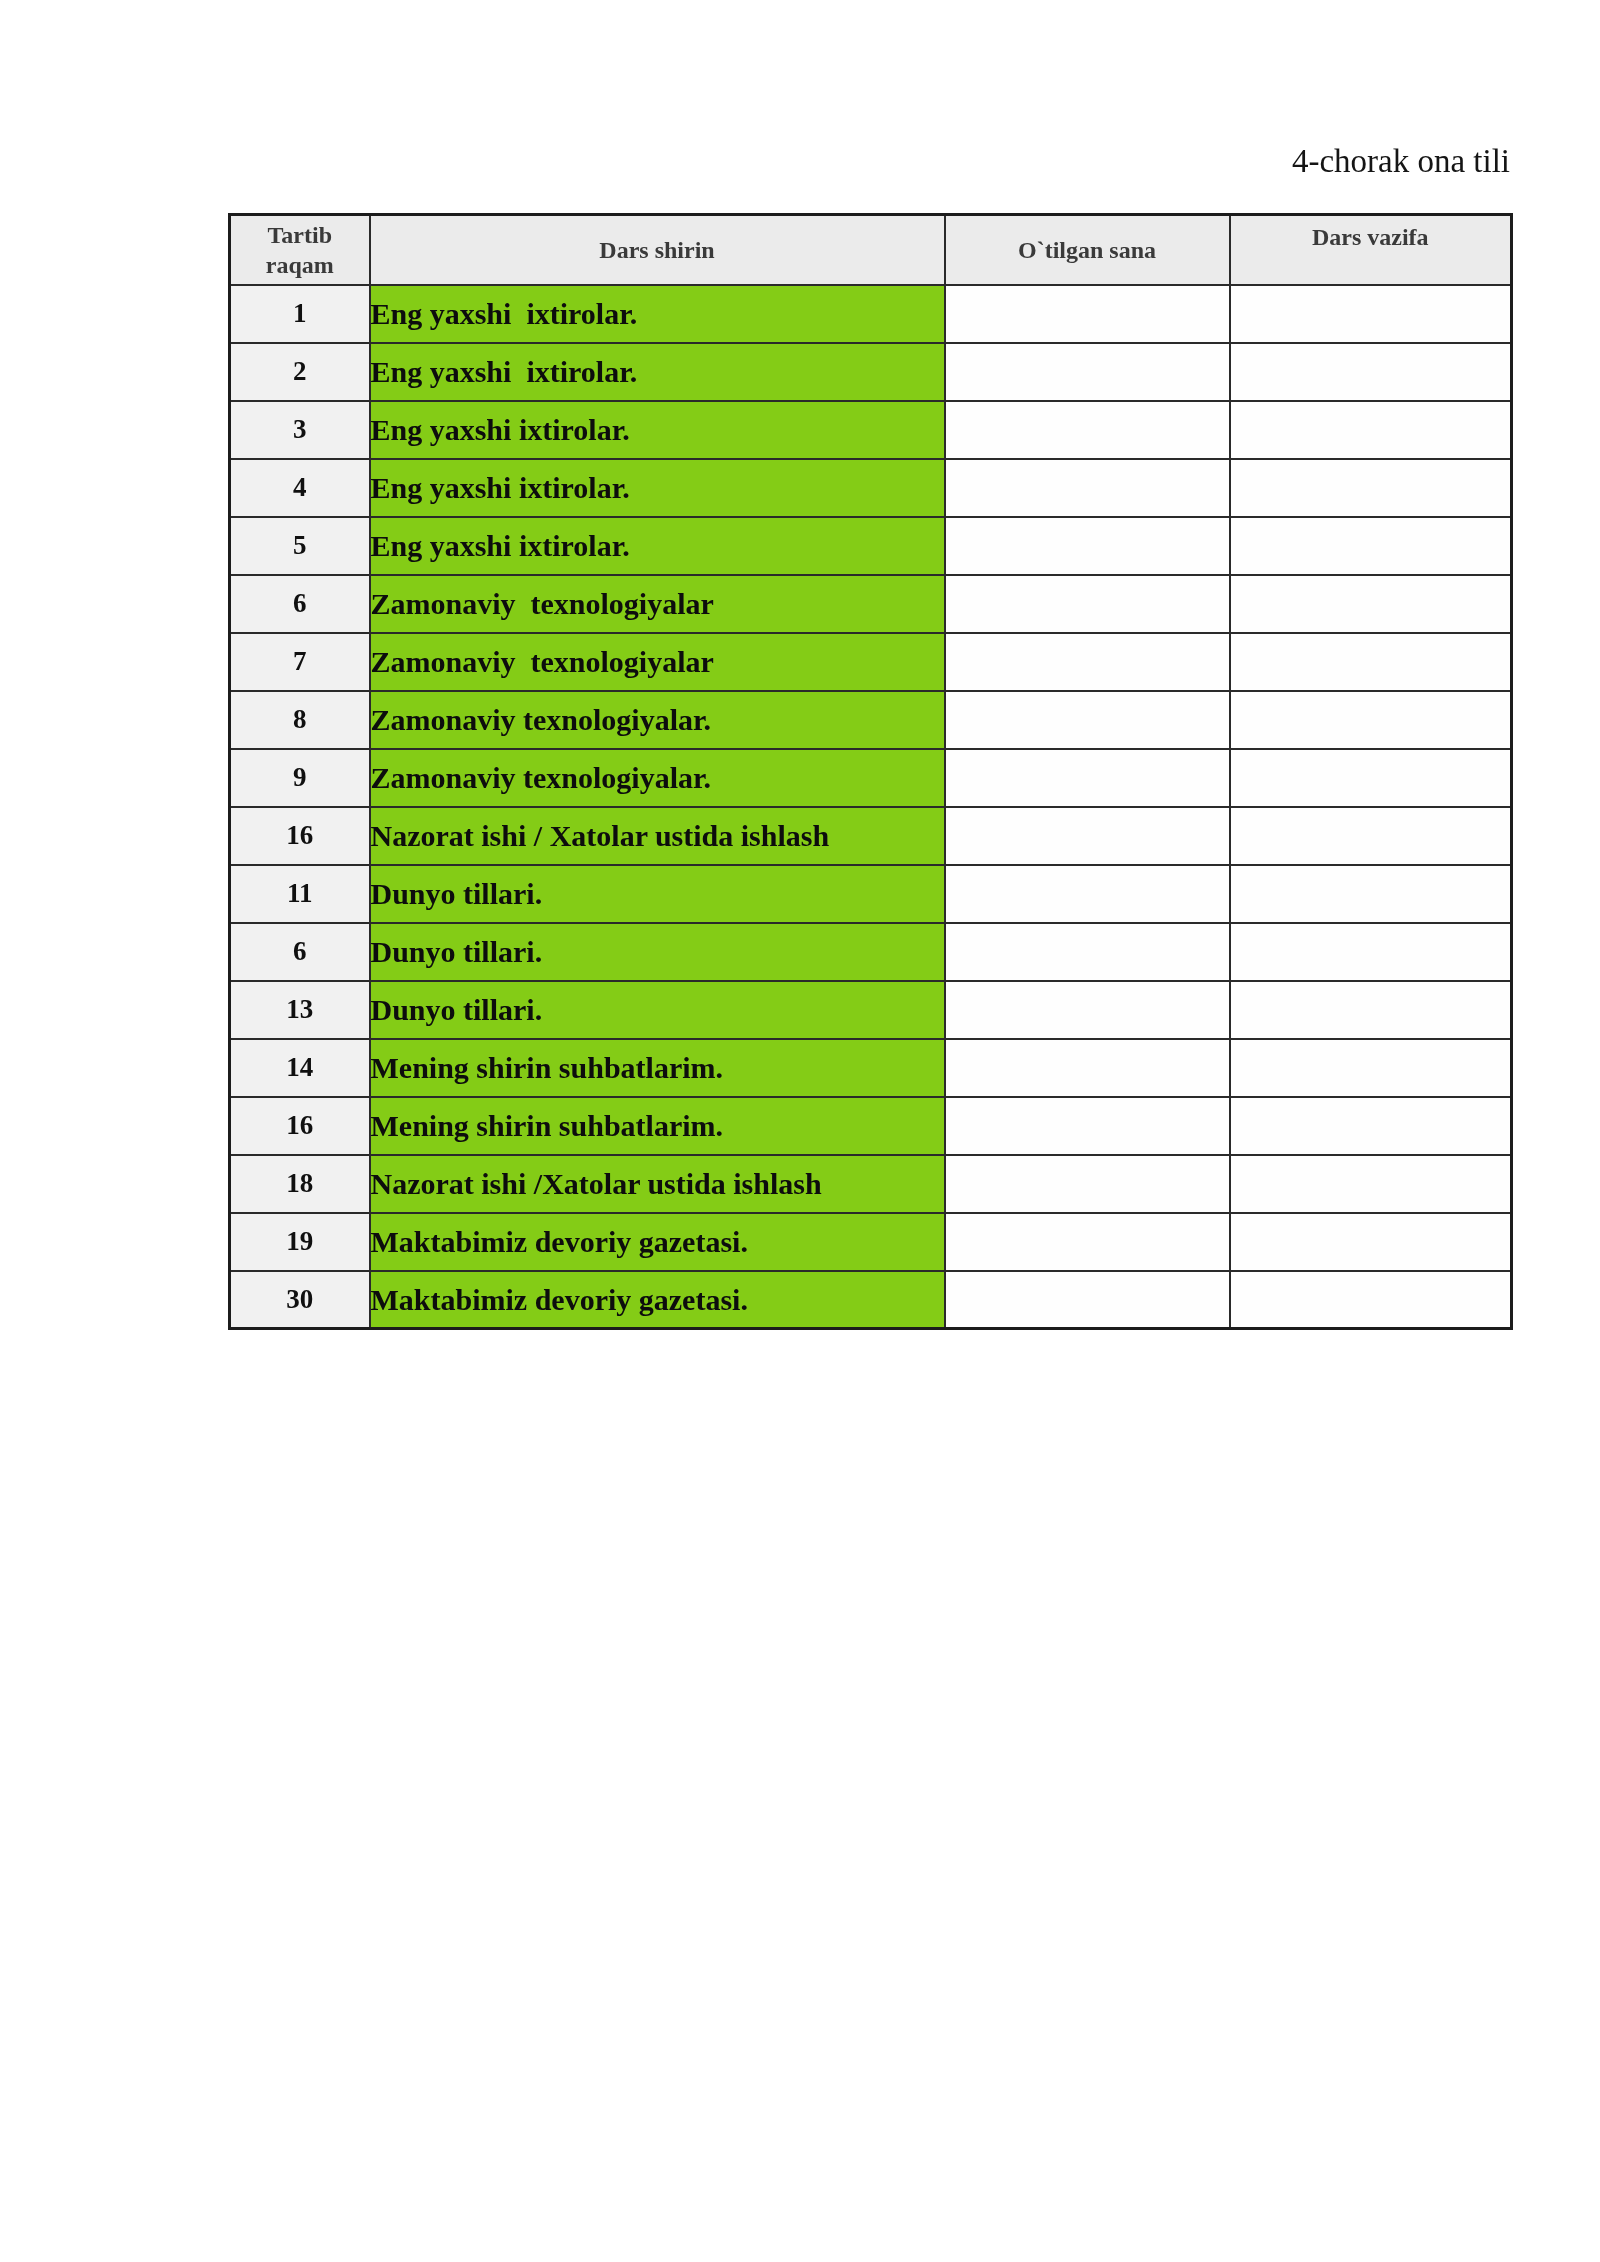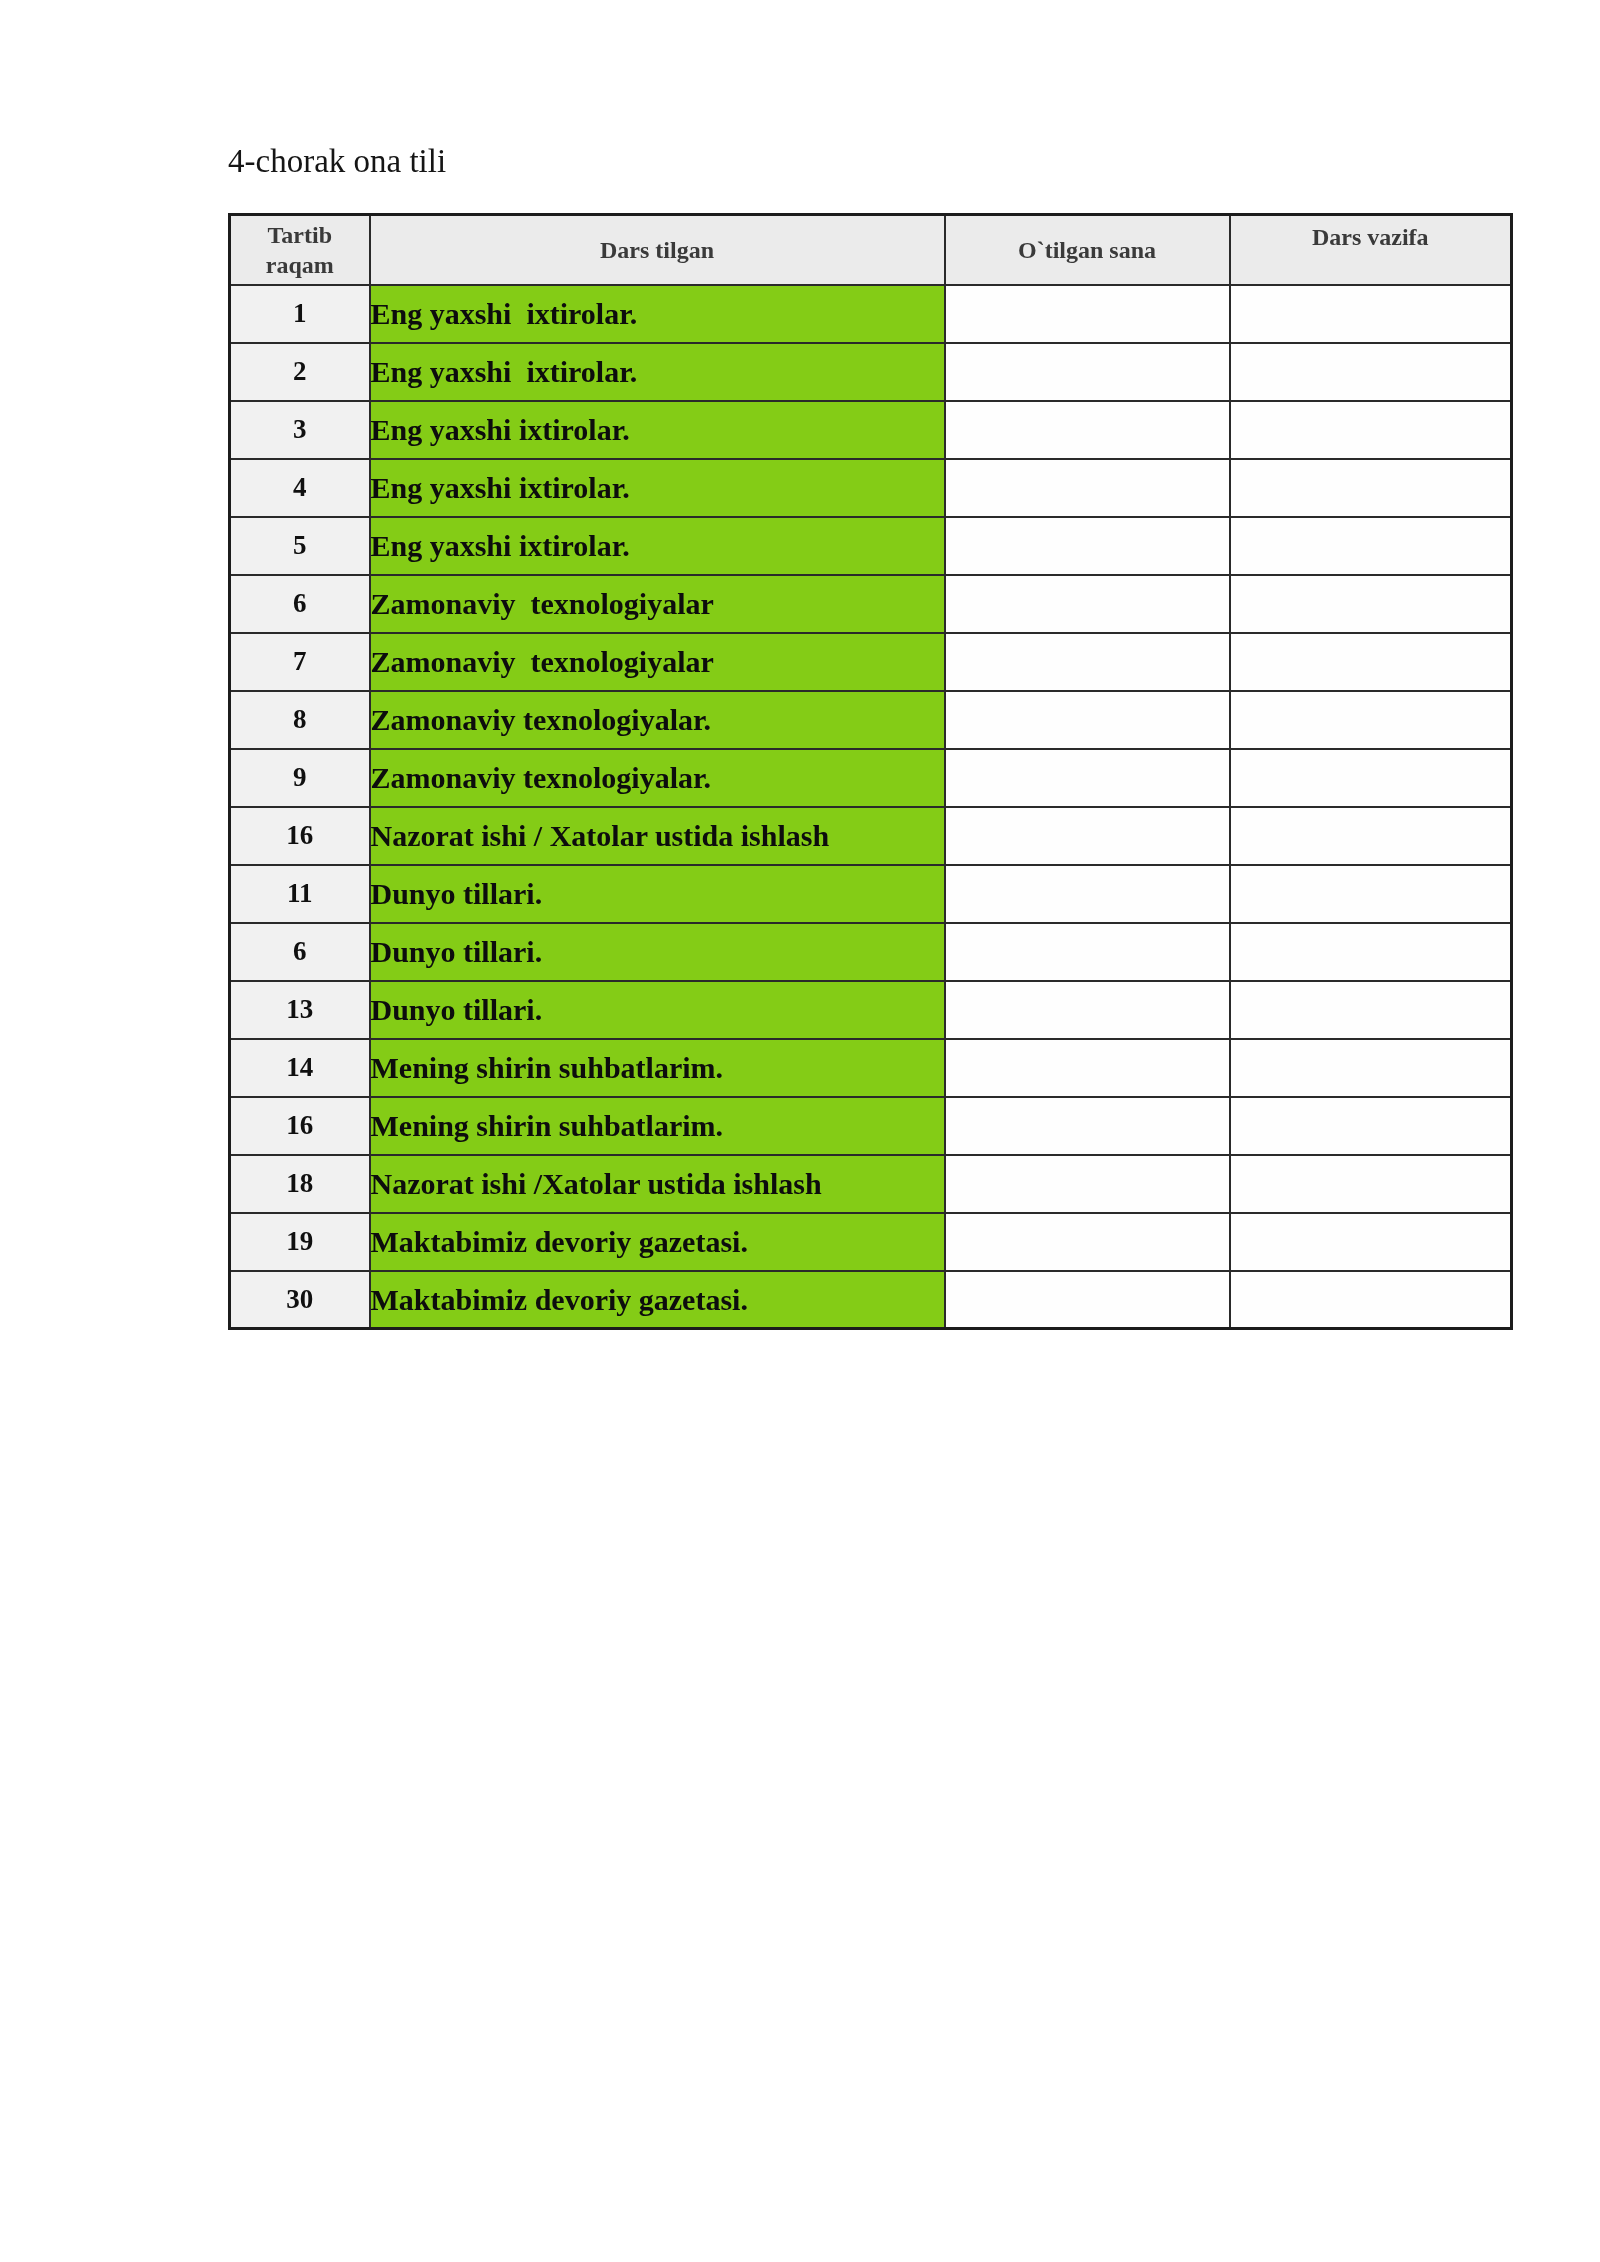--- a/index.html
+++ b/index.html
@@ -15,21 +15,21 @@
     font-family: "Liberation Serif", "DejaVu Serif", serif;
     overflow: hidden;
   }
   .doc {
     position: absolute;
     left: 228px;
     top: 140px;
     width: 1282px;
   }
   .doc-title {
-    text-align: left;
+    text-align: right;
     font-size: 33px;
     font-weight: 400;
     color: #151515;
     margin: 0 0 30px 0;
     line-height: 1.3;
   }
   table.lesson-table {
     border-collapse: collapse;
     table-layout: fixed;
     width: 1282px;
@@ -100,21 +100,21 @@
     <table class="lesson-table">
       <colgroup>
         <col class="c-num">
         <col class="c-topic">
         <col class="c-date">
         <col class="c-hw">
       </colgroup>
       <thead>
         <tr class="header-row">
           <th>Tartib raqam</th>
-          <th>Dars tilgan</th>
+          <th>Dars shirin</th>
           <th>O`tilgan sana</th>
           <th class="valign-top">Dars vazifa</th>
         </tr>
       </thead>
       <tbody id="table-body">
           <tr class="data-row">
     <td class="num-cell">1</td>
     <td class="topic-cell">Eng yaxshi  ixtirolar.</td>
     <td class="date-cell"></td>
     <td class="hw-cell"></td>

